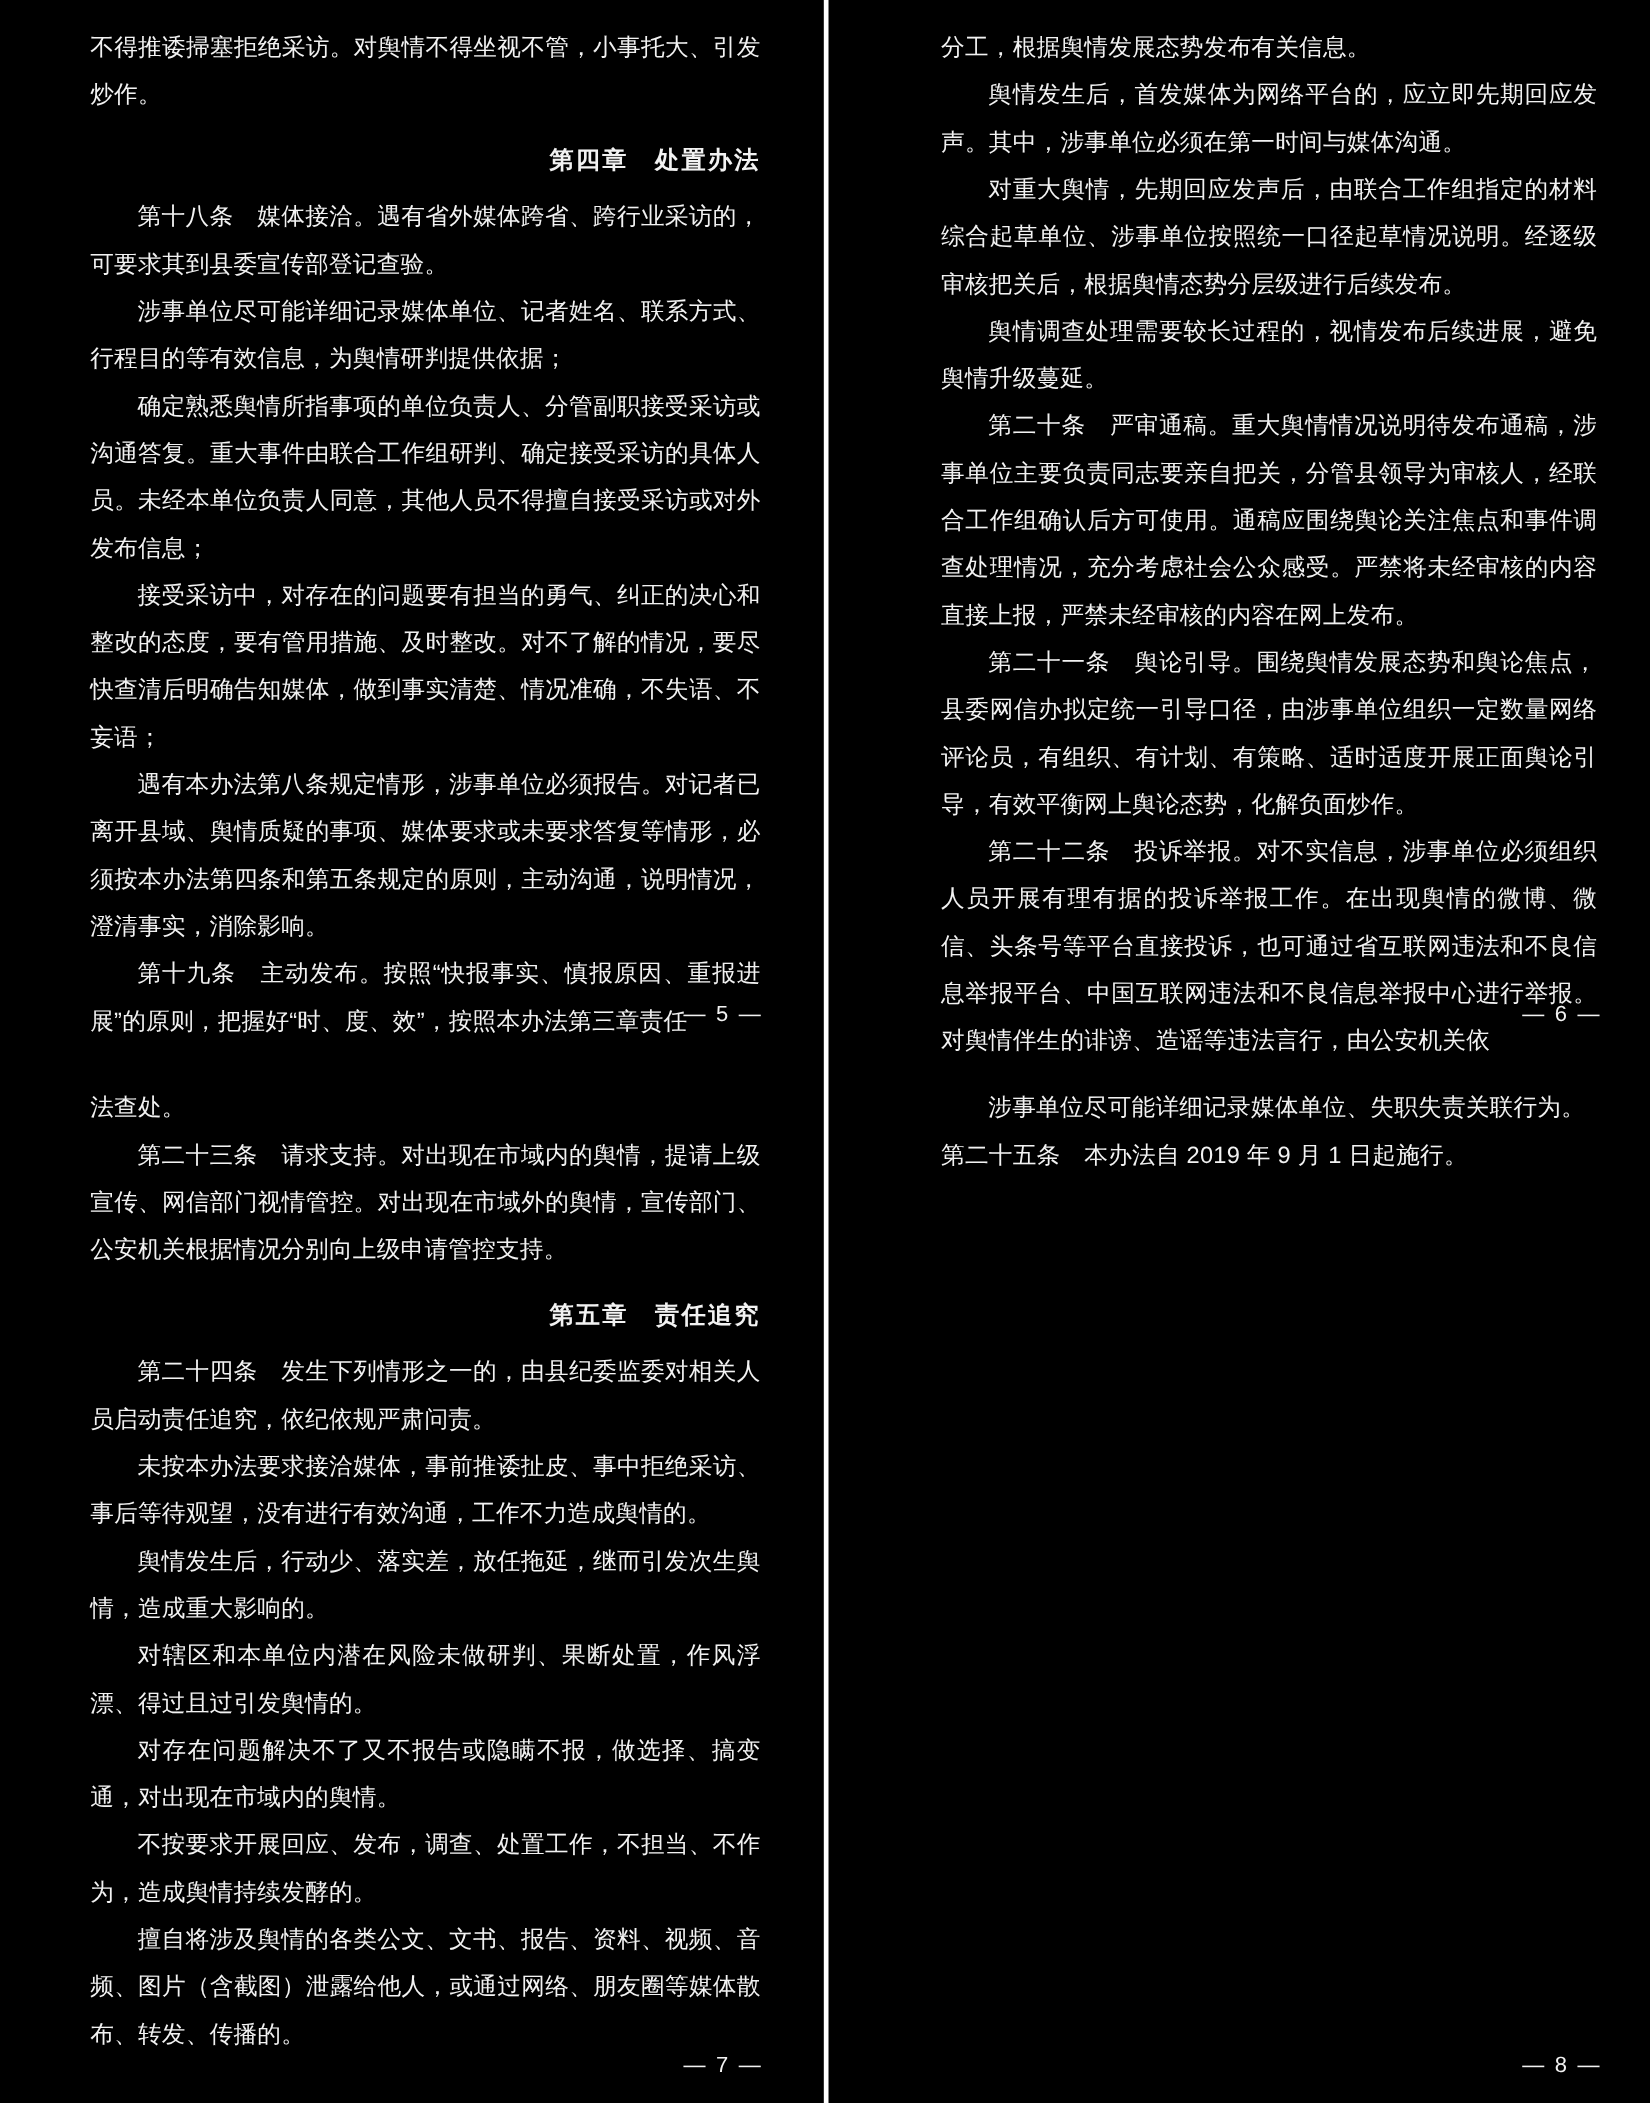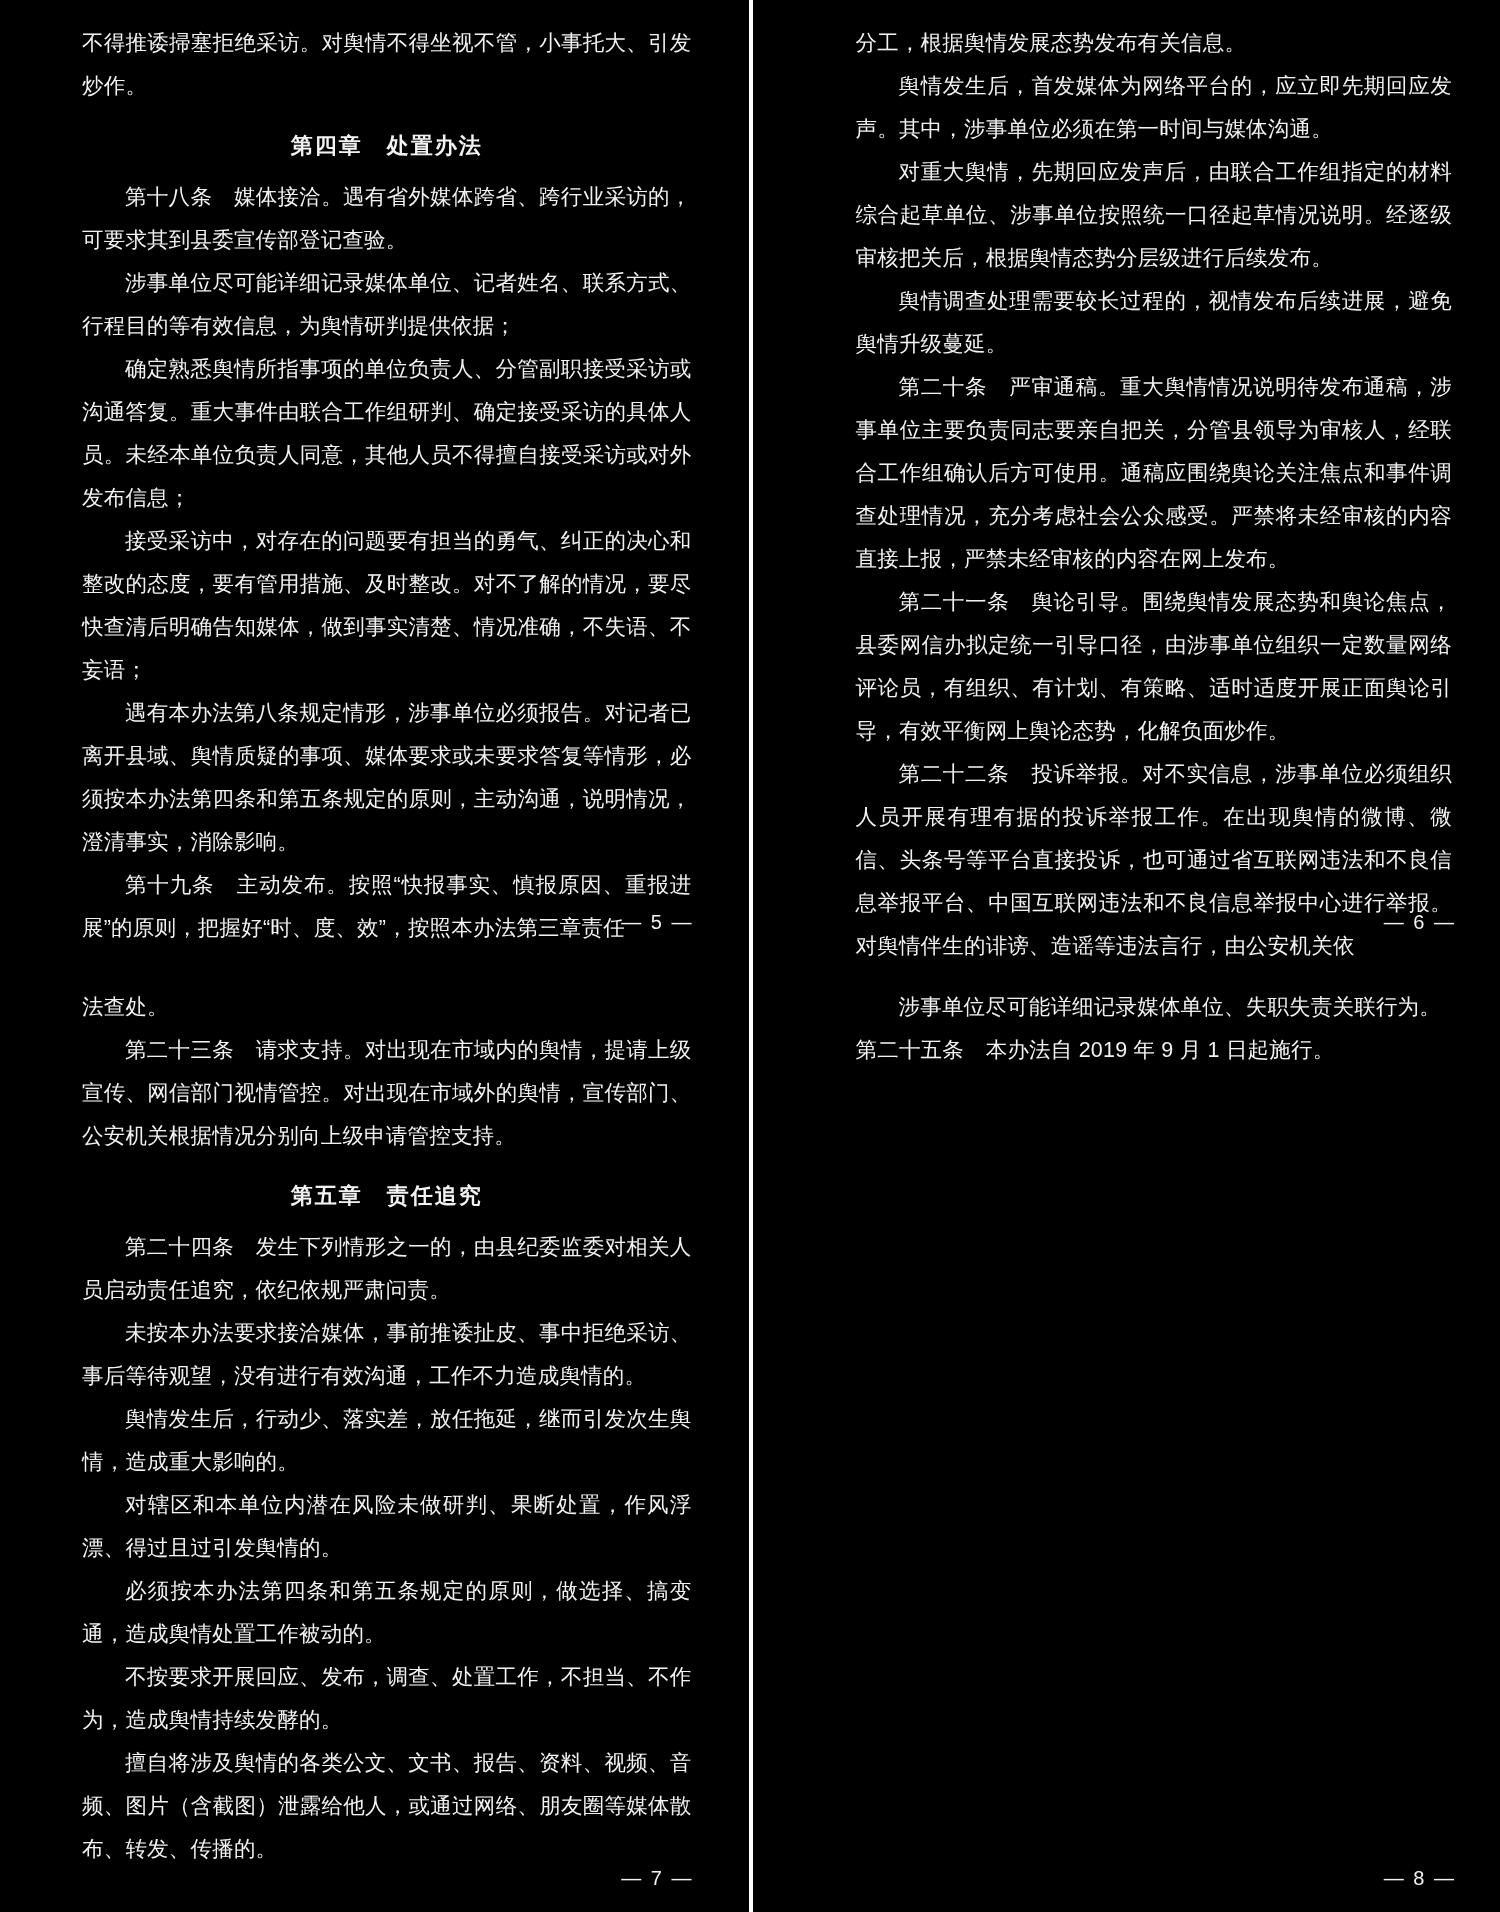--- a/index.html
+++ b/index.html
@@ -67,21 +67,21 @@
   }
   p.flush {
     margin: 0;
     text-indent: 0;
   }
   h2.chapter {
     margin: 16px 0 8px 0;
     font-size: 22px;
     line-height: 44px;
     font-weight: bold;
-    text-align: center;
+    text-align: right;
     letter-spacing: 2px;
   }
   .folio {
     position: absolute;
     right: 56px;
     bottom: 22px;
     font-size: 20px;
     letter-spacing: 2px;
   }
   .page.right .folio {
@@ -131,21 +131,21 @@
     <div class="page left">
       <div class="spacer-top"></div>
       <div class="body-text">
         <p class="flush">法查处。</p>
         <p class="para">第二十三条　请求支持。对出现在市域内的舆情，提请上级宣传、网信部门视情管控。对出现在市域外的舆情，宣传部门、公安机关根据情况分别向上级申请管控支持。</p>
         <h2 class="chapter">第五章　责任追究</h2>
         <p class="para">第二十四条　发生下列情形之一的，由县纪委监委对相关人员启动责任追究，依纪依规严肃问责。</p>
         <p class="para">未按本办法要求接洽媒体，事前推诿扯皮、事中拒绝采访、事后等待观望，没有进行有效沟通，工作不力造成舆情的。</p>
         <p class="para">舆情发生后，行动少、落实差，放任拖延，继而引发次生舆情，造成重大影响的。</p>
         <p class="para">对辖区和本单位内潜在风险未做研判、果断处置，作风浮漂、得过且过引发舆情的。</p>
-        <p class="para">必须按本办法第四条和第五条规定的原则，做选择、搞变通，造成舆情处置工作被动的。</p>
+        <p class="para">对存在问题解决不了又不报告或隐瞒不报，做选择、搞变通，对出现在市域内的舆情。</p>
         <p class="para">不按要求开展回应、发布，调查、处置工作，不担当、不作为，造成舆情持续发酵的。</p>
         <p class="para">擅自将涉及舆情的各类公文、文书、报告、资料、视频、音频、图片（含截图）泄露给他人，或通过网络、朋友圈等媒体散布、转发、传播的。</p>
       </div>
       <div class="folio">— 7 —</div>
     </div>
 
     <div class="page right">
       <div class="spacer-top"></div>
       <div class="body-text">
         <p class="para">涉事单位尽可能详细记录媒体单位、失职失责关联行为。</p>

